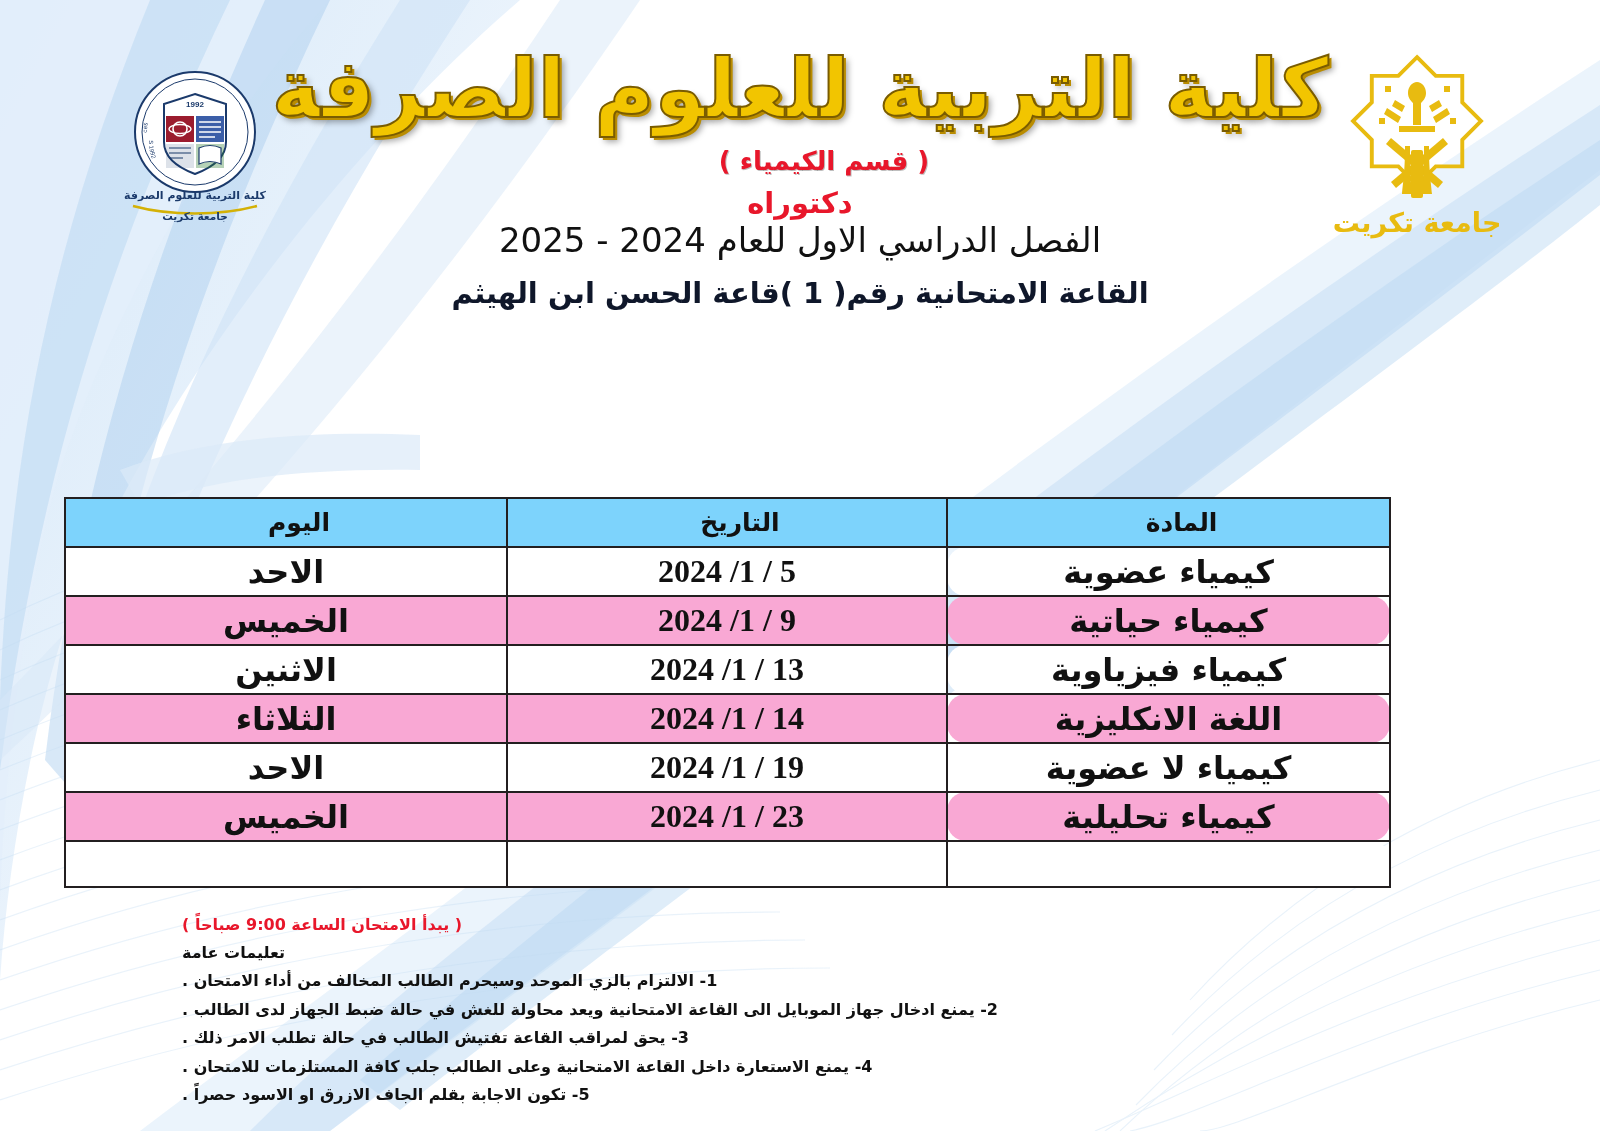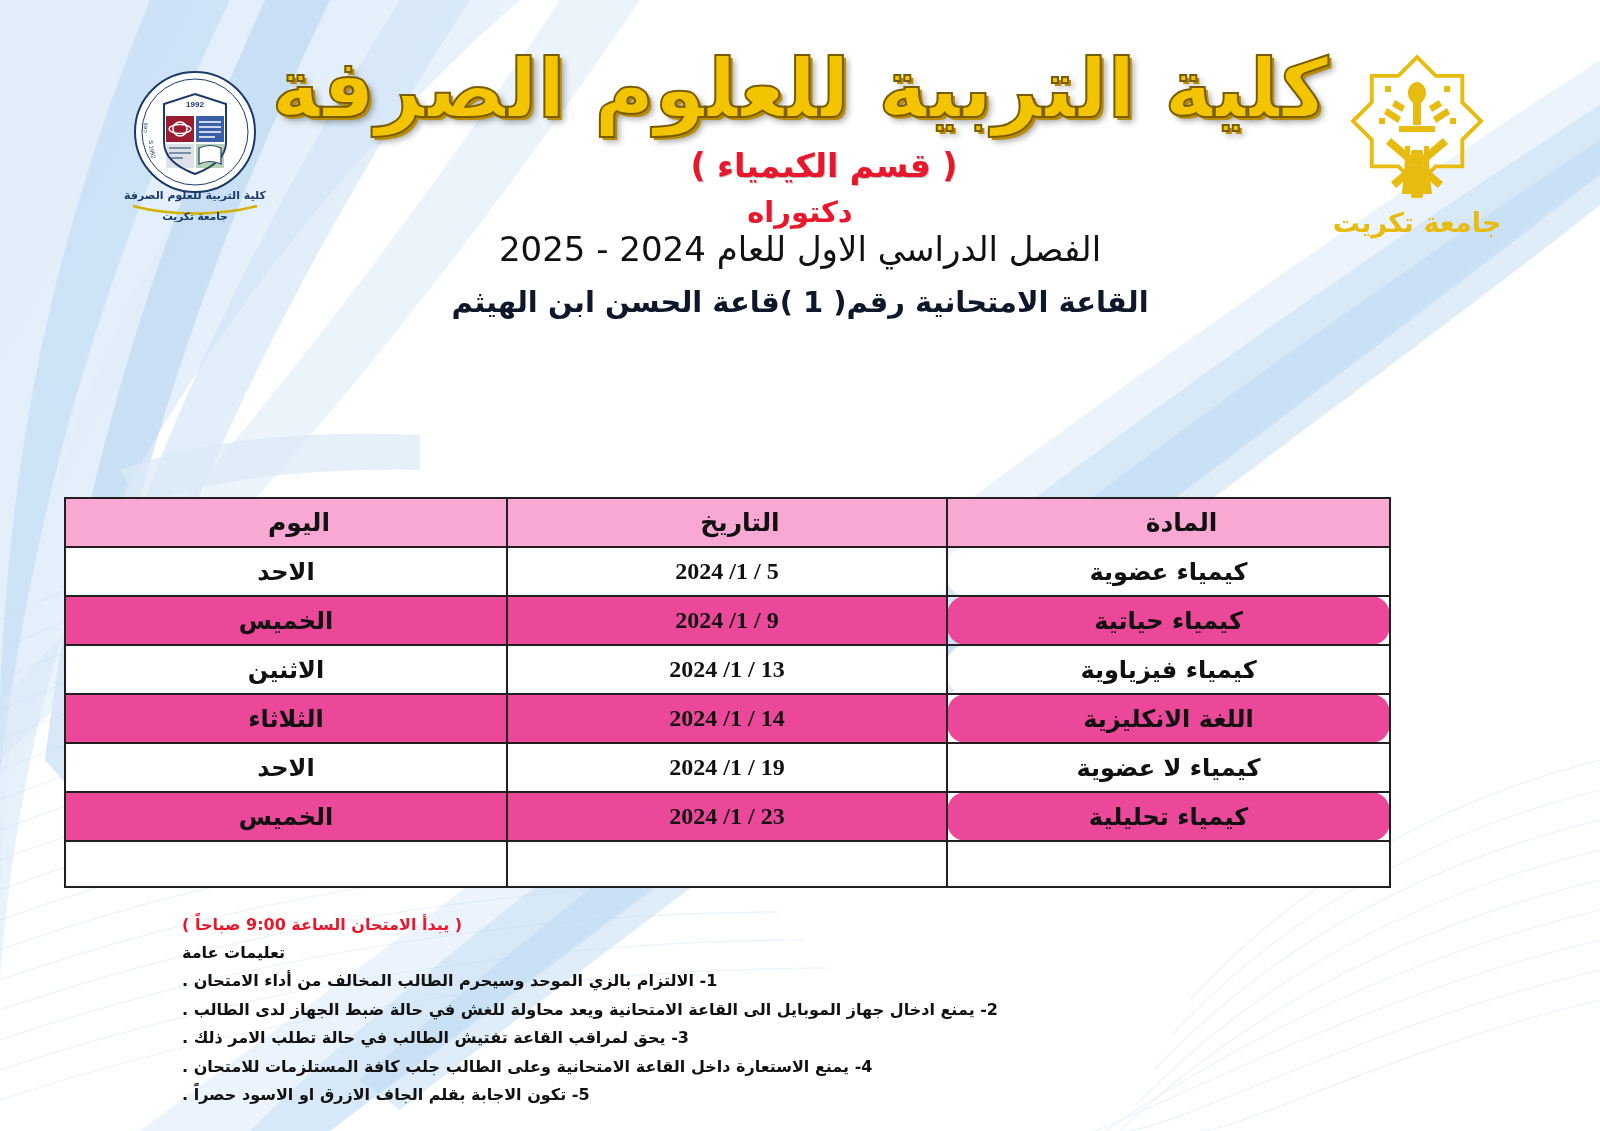--- a/index.html
+++ b/index.html
@@ -28,21 +28,21 @@
     font-family:"DejaVu Sans","Liberation Sans",sans-serif;
     font-size:82px;font-weight:bold;line-height:1.05;
     color:#f2c500;
     -webkit-text-stroke:2px #7a5c00;
     text-shadow:3px 3px 0 #b98c00, 5px 5px 6px rgba(0,0,0,.35);
     letter-spacing:-2px;
     direction:rtl;
   }
   .title-dept{
     margin-top:14px;
-    font-size:33px;font-weight:bold;color:#e8172b;
+    font-size:26px;font-weight:bold;color:#e8172b;
     text-shadow:1px 1px 0 rgba(0,0,0,.25);
     direction:rtl;
     padding-left:48px;
   }
   .line-grad{
     margin-top:16px;
     font-size:28px;font-weight:bold;color:#111;direction:rtl;
   }
   .line-degree{
     margin-top:10px;
@@ -59,32 +59,32 @@
   
   .table-wrap{position:absolute;left:186px;top:497px;width:1205px;}
   table.sched{
     width:1205px;border-collapse:collapse;
     direction:rtl;table-layout:fixed;
   }
   table.sched th,table.sched td{
     border:2px solid #231f20;
     height:47px;
     text-align:center;vertical-align:middle;
-    font-size:24px;font-weight:bold;color:#111;
+    font-size:32px;font-weight:bold;color:#111;
     padding:0 6px;
     background:#ffffff;
   }
-  table.sched thead th{background:#f9a8d4;font-size:25px;padding-left:32px;}
+  table.sched thead th{background:#7dd3fc;font-size:25px;padding-left:32px;}
   table.sched td.col-day{width:402px;}
   table.sched td.col-date{width:400px;}
   table.sched td.col-subj{width:403px;border-radius:19px;}
   table.sched th.col-day{width:402px;}
   table.sched th.col-date{width:400px;}
   table.sched th.col-subj{width:403px;}
-  tr.pink td{background:#ec4899;}
+  tr.pink td{background:#f9a8d4;}
   td.date-cell{
     font-family:"Liberation Serif","DejaVu Serif",serif;
     font-weight:normal;font-size:27px;direction:ltr;
   }
   tr.empty td{height:44px;}
 
   
   .footer{
     position:absolute;right:118px;top:898px;width:1300px;
     direction:rtl;text-align:left;margin-top:17px;

